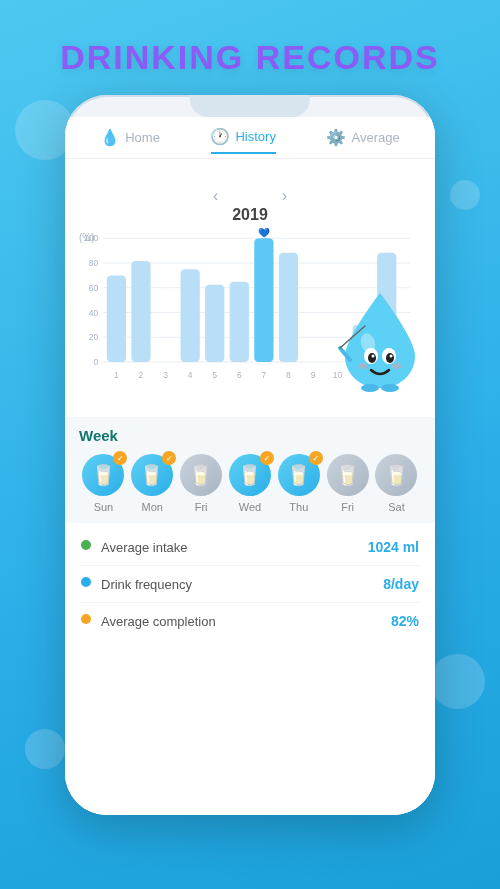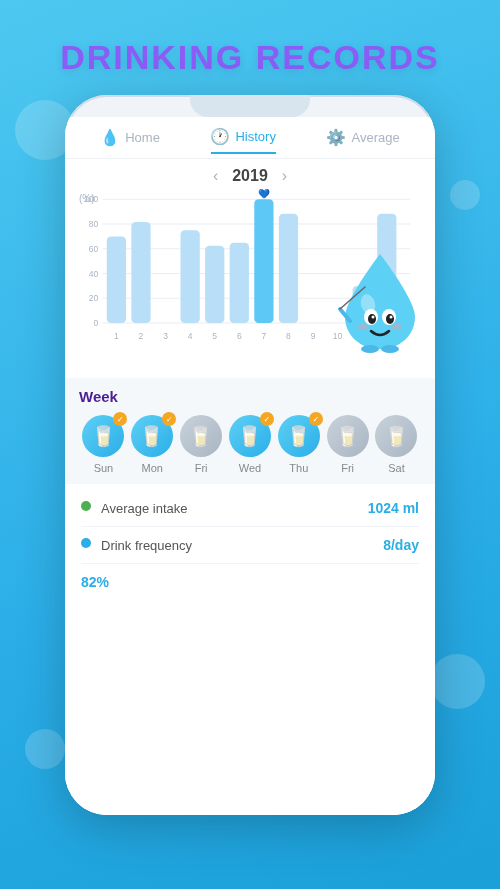--- a/index.html
+++ b/index.html
@@ -112,20 +112,21 @@
       color: #aab5c2;
       font-size: 16px;
       cursor: pointer;
       background: none;
       border: none;
     }
     .year-label {
       font-size: 16px;
       font-weight: bold;
       color: #444;
+      margin-top: 39px;
     }
 
     
     .chart-area {
       padding: 0 14px 0 14px;
       position: relative;
       height: 185px;
     }
     .chart-y-label {
       position: absolute;
@@ -151,21 +152,21 @@
 
     
     .week-section {
       background: #f5f8fb;
       margin: 4px 0 0 0;
       padding: 10px 14px 10px 14px;
     }
     .week-label {
       font-size: 15px;
       font-weight: bold;
-      color: #4c1d95;
+      color: #0f766e;
       margin-bottom: 10px;
     }
     .week-days {
       display: flex;
       justify-content: space-around;
       align-items: flex-end;
     }
     .day-item {
       display: flex;
       flex-direction: column;
@@ -432,19 +433,23 @@
 
       <div class="stat-row">
         <div class="stat-left">
           <div class="stat-dot" style="background:#2baee8;"></div>
           <span class="stat-label">Drink frequency</span>
         </div>
         <span class="stat-value">8/day</span>
       </div>
 
       <div class="stat-row">
+        <div class="stat-left">
+          <div class="stat-dot" style="background:#f5a623;"></div>
+          <span class="stat-label">Average completion</span>
+        </div>
         <span class="stat-value">82%</span>
       </div>
 
     </div>
 
   </div>
 </div>
 
 </body></html>

